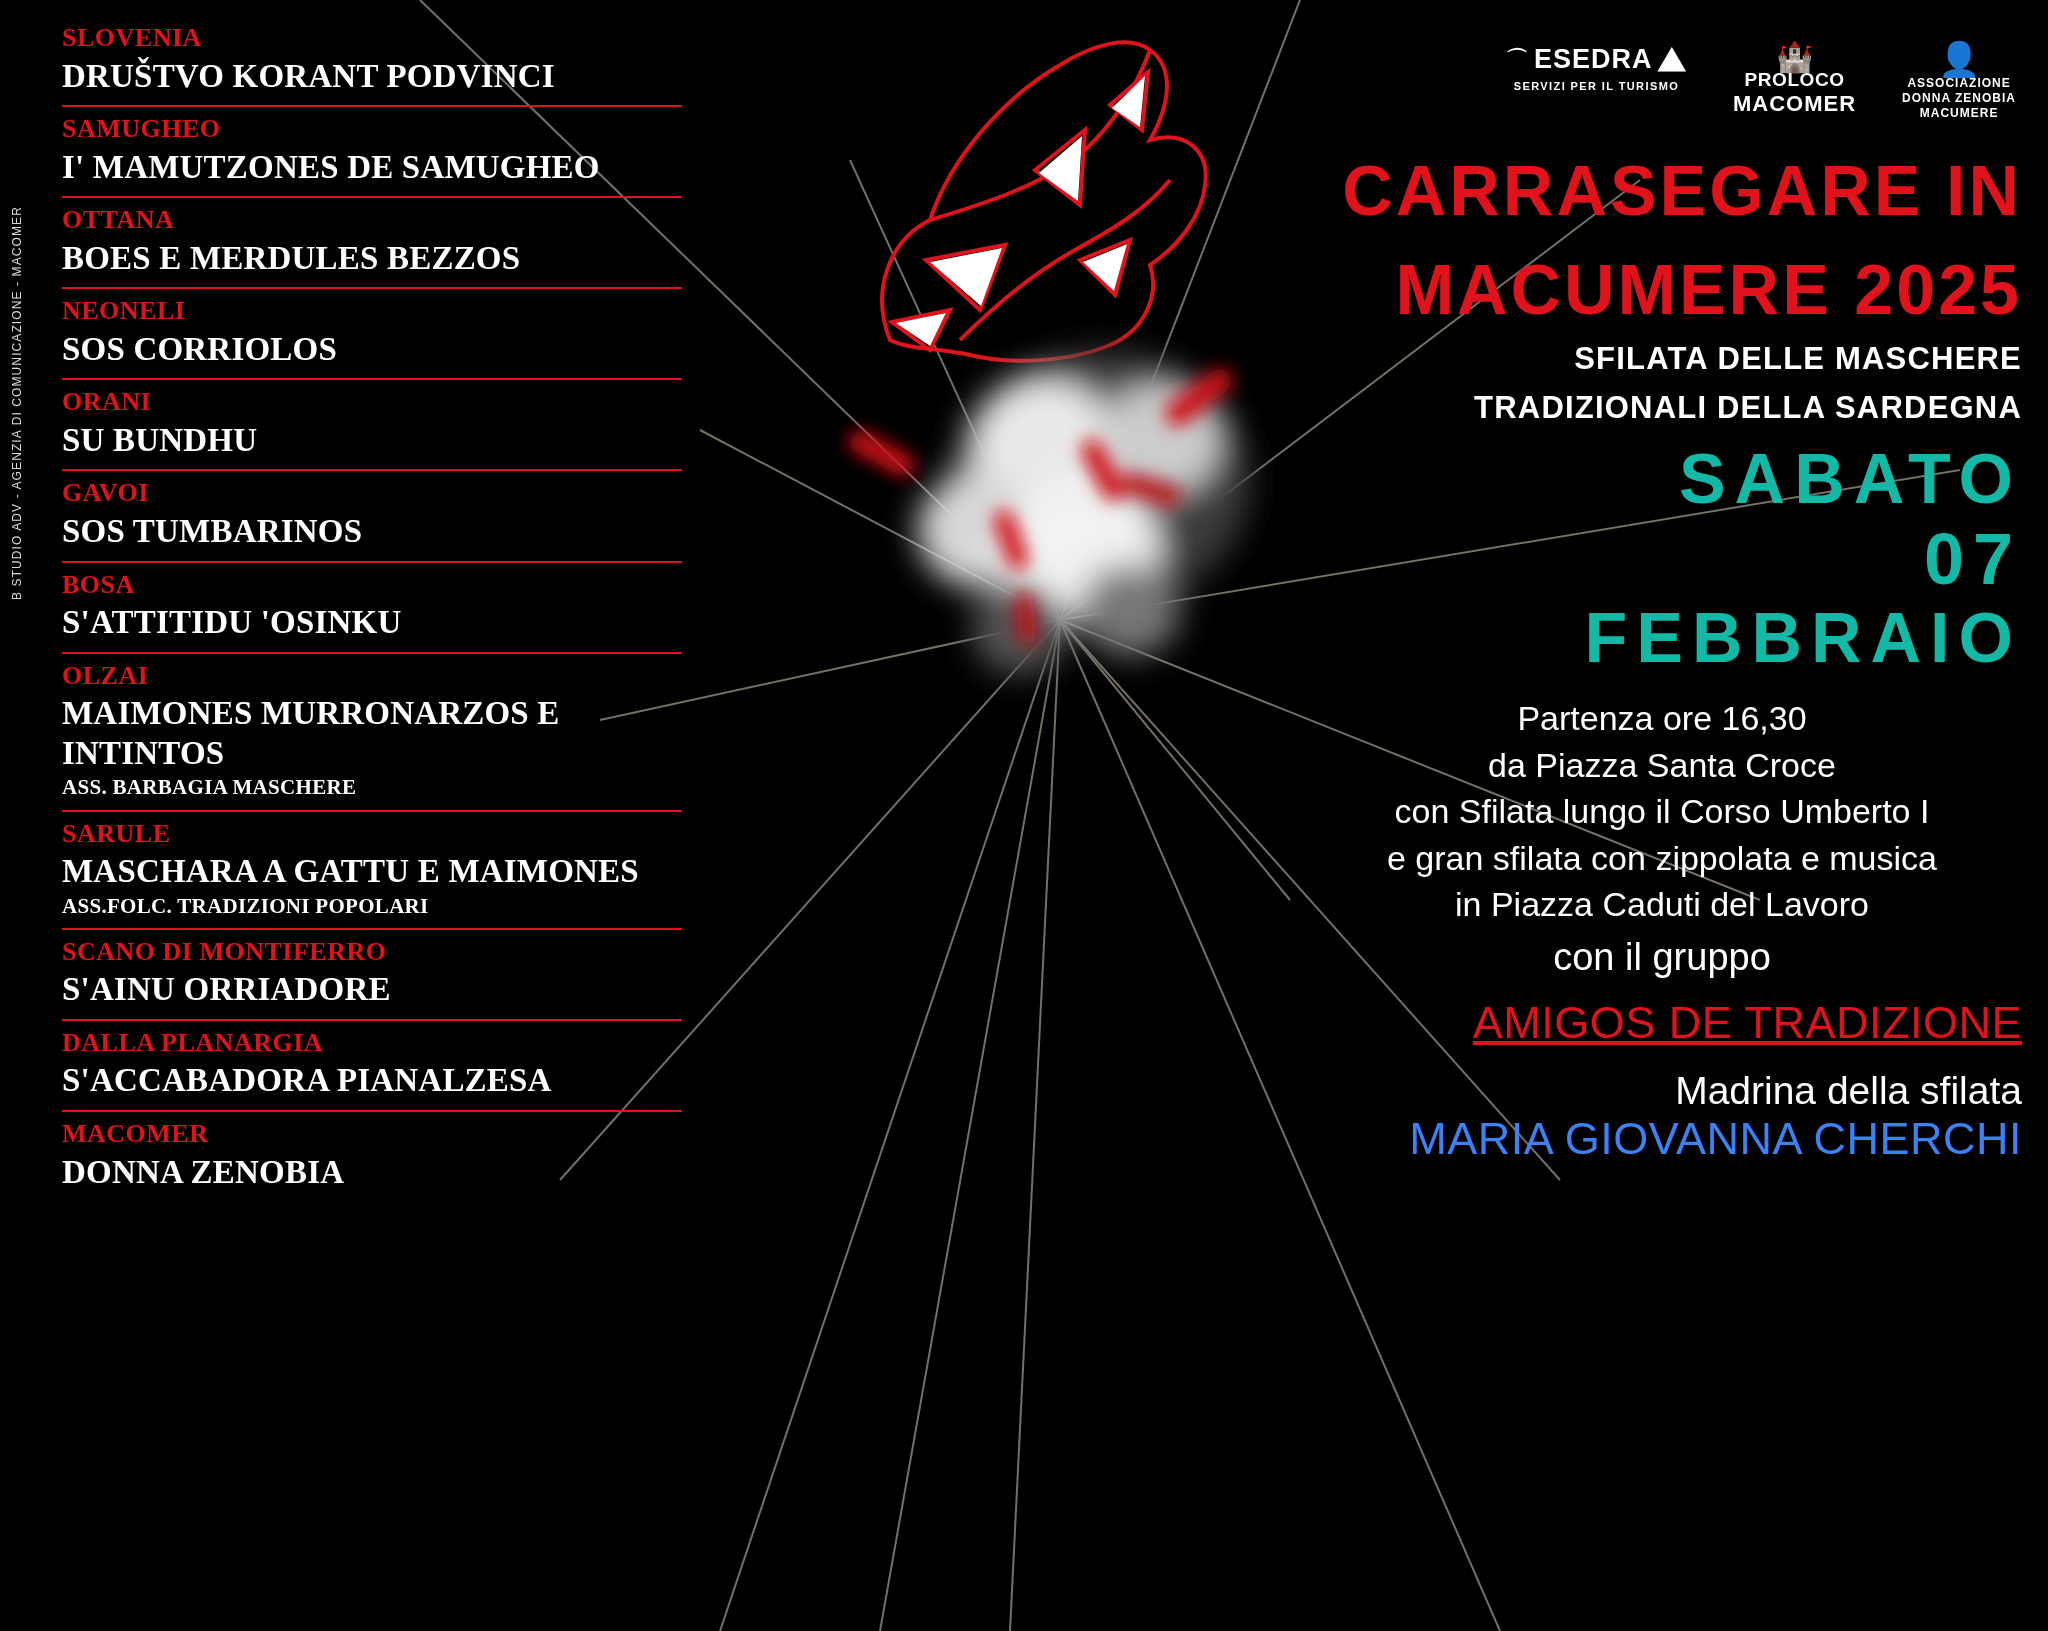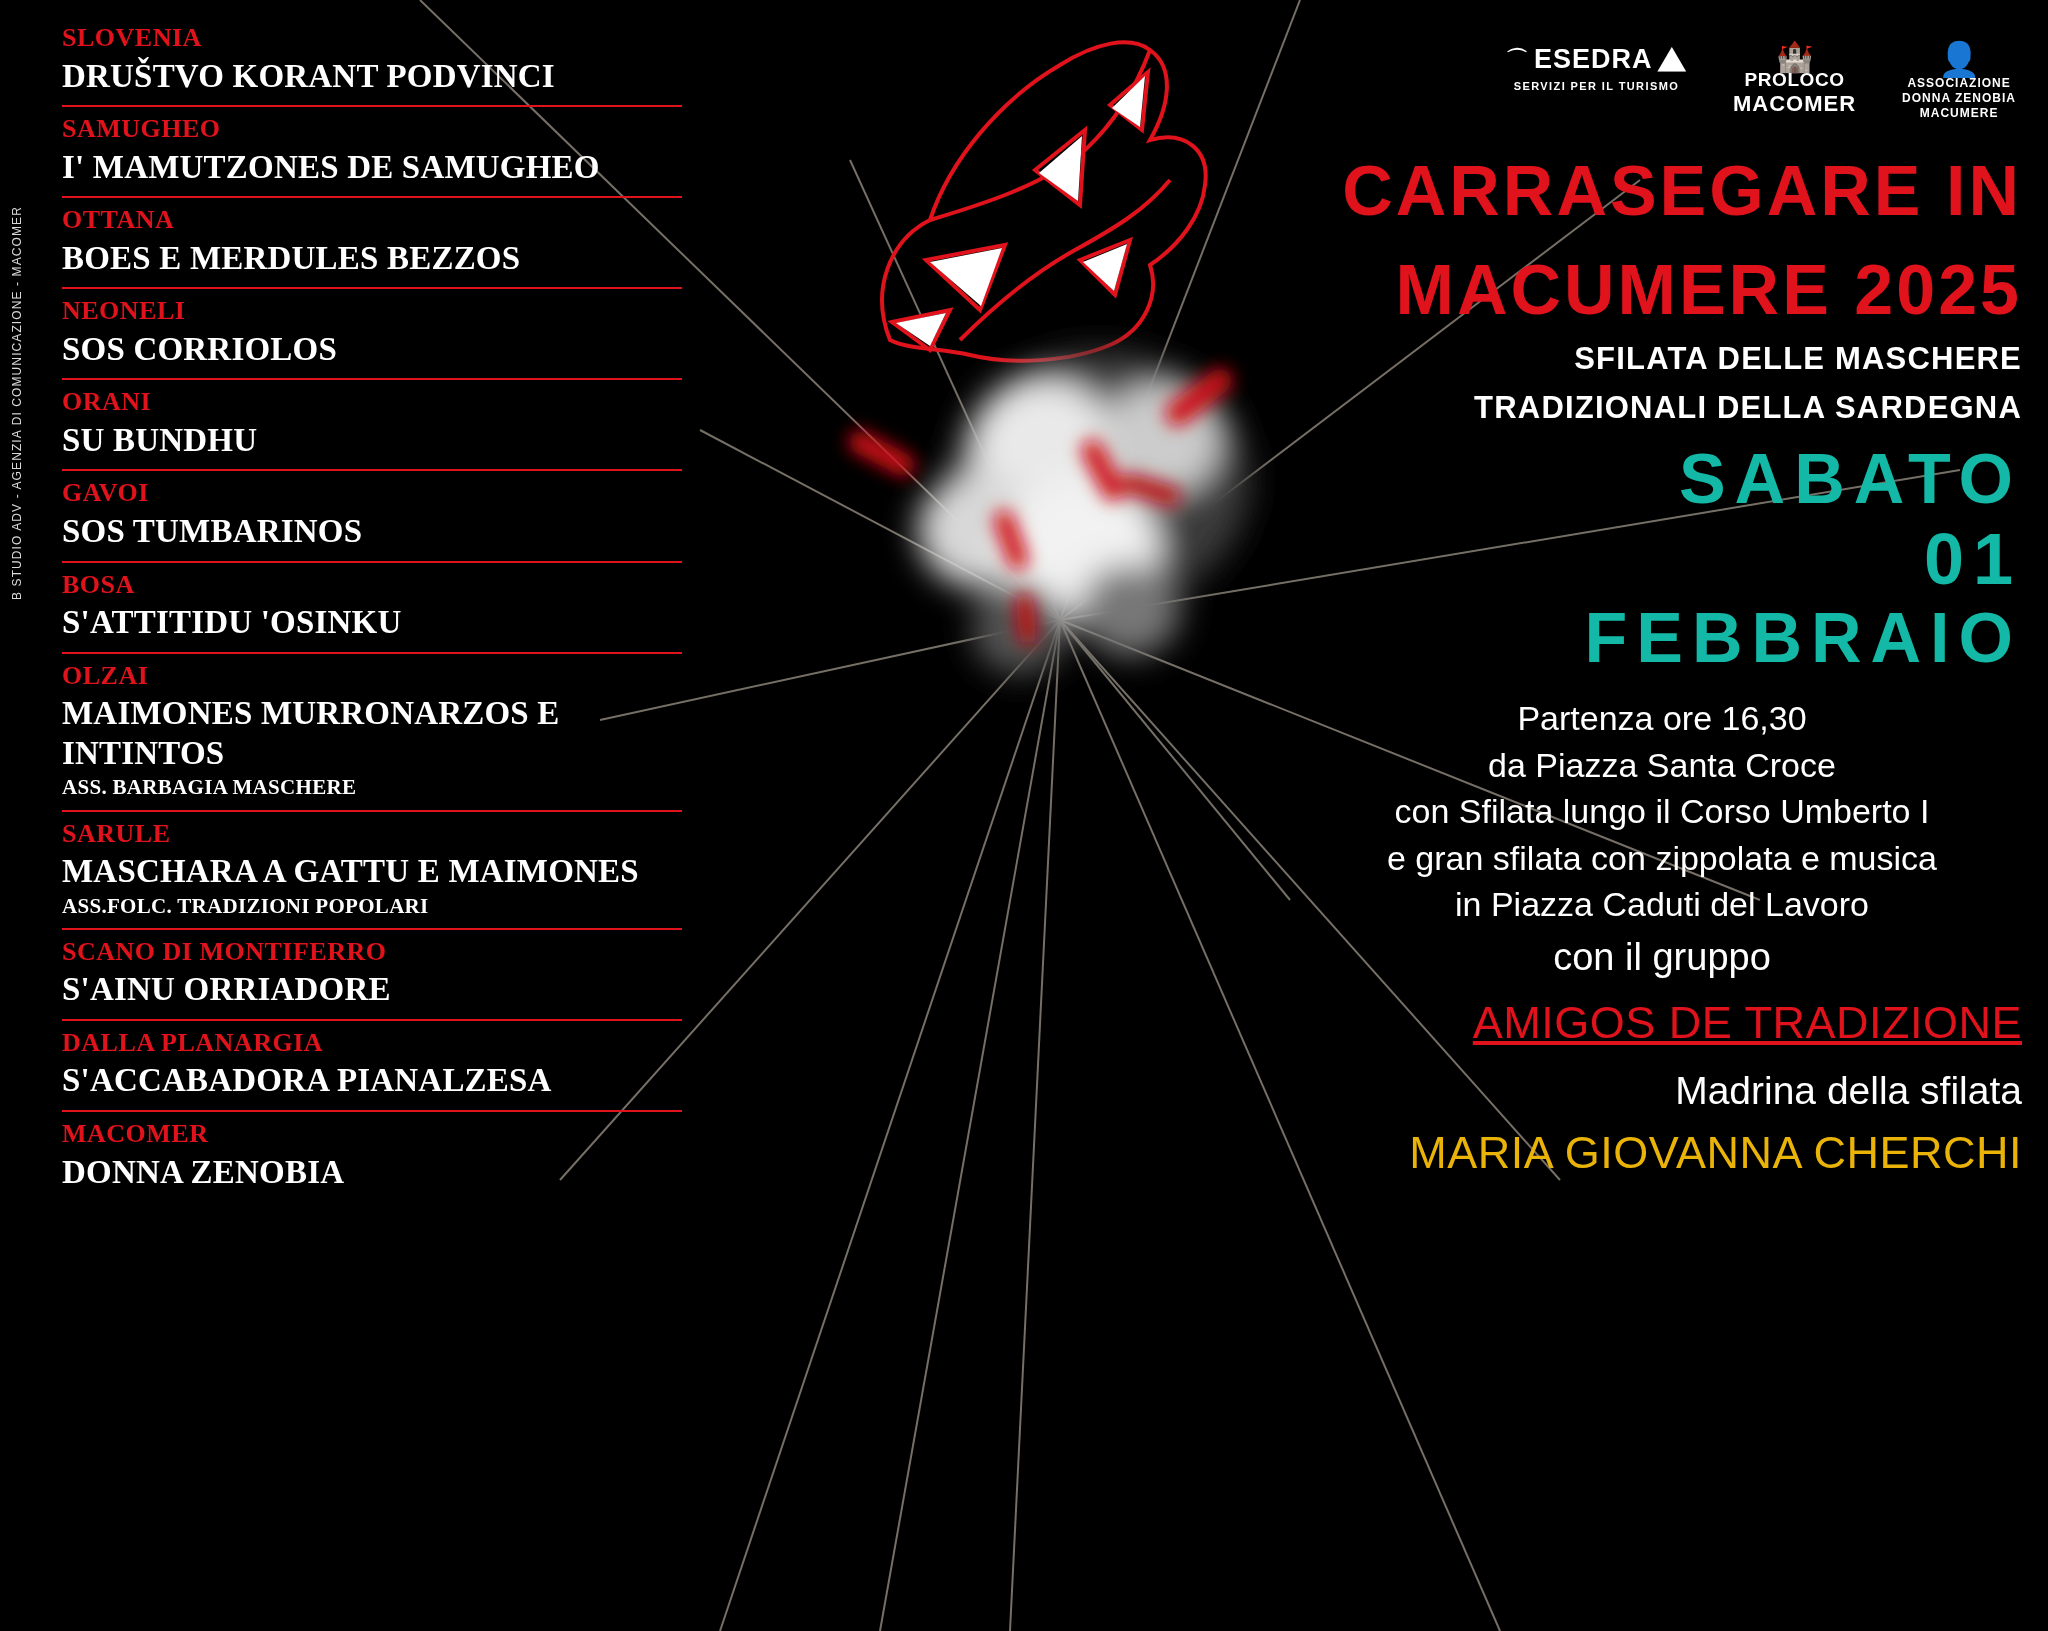--- a/index.html
+++ b/index.html
@@ -211,24 +211,23 @@
     margin-top: 14px;
     text-transform: uppercase;
     text-decoration: underline;
   }
   .madrina-label {
     color: #ffffff;
     font-size: 39px;
     margin-top: 20px;
   }
   .madrina-name {
-    color: #eab308;
+    color: #3b82f6;
     font-size: 45px;
     letter-spacing: 0.5px;
-    margin-top: 14px;
     text-transform: uppercase;
   }
 
   
   .art {
     position: absolute;
     left: 830px;
     top: 10px;
     width: 620px;
     height: 880px;
@@ -417,21 +416,21 @@
     </div>
 
     <div class="title-main">CARRASEGARE IN</div>
     <div class="title-main">MACUMERE 2025</div>
 
     <div class="title-sub">SFILATA DELLE MASCHERE</div>
     <div class="title-sub">TRADIZIONALI DELLA SARDEGNA</div>
 
     <div class="date-block">
       <div class="date-day-word">SABATO</div>
-      <div class="date-number">01</div>
+      <div class="date-number">07</div>
       <div class="date-month">FEBBRAIO</div>
     </div>
 
     <div class="info-block">
       <div>Partenza ore 16,30</div>
       <div>da Piazza Santa Croce</div>
       <div>con Sfilata lungo il Corso Umberto I</div>
       <div>e gran sfilata con zippolata e musica</div>
       <div>in Piazza Caduti del Lavoro</div>
       <div class="info-gruppo">con il gruppo</div>

